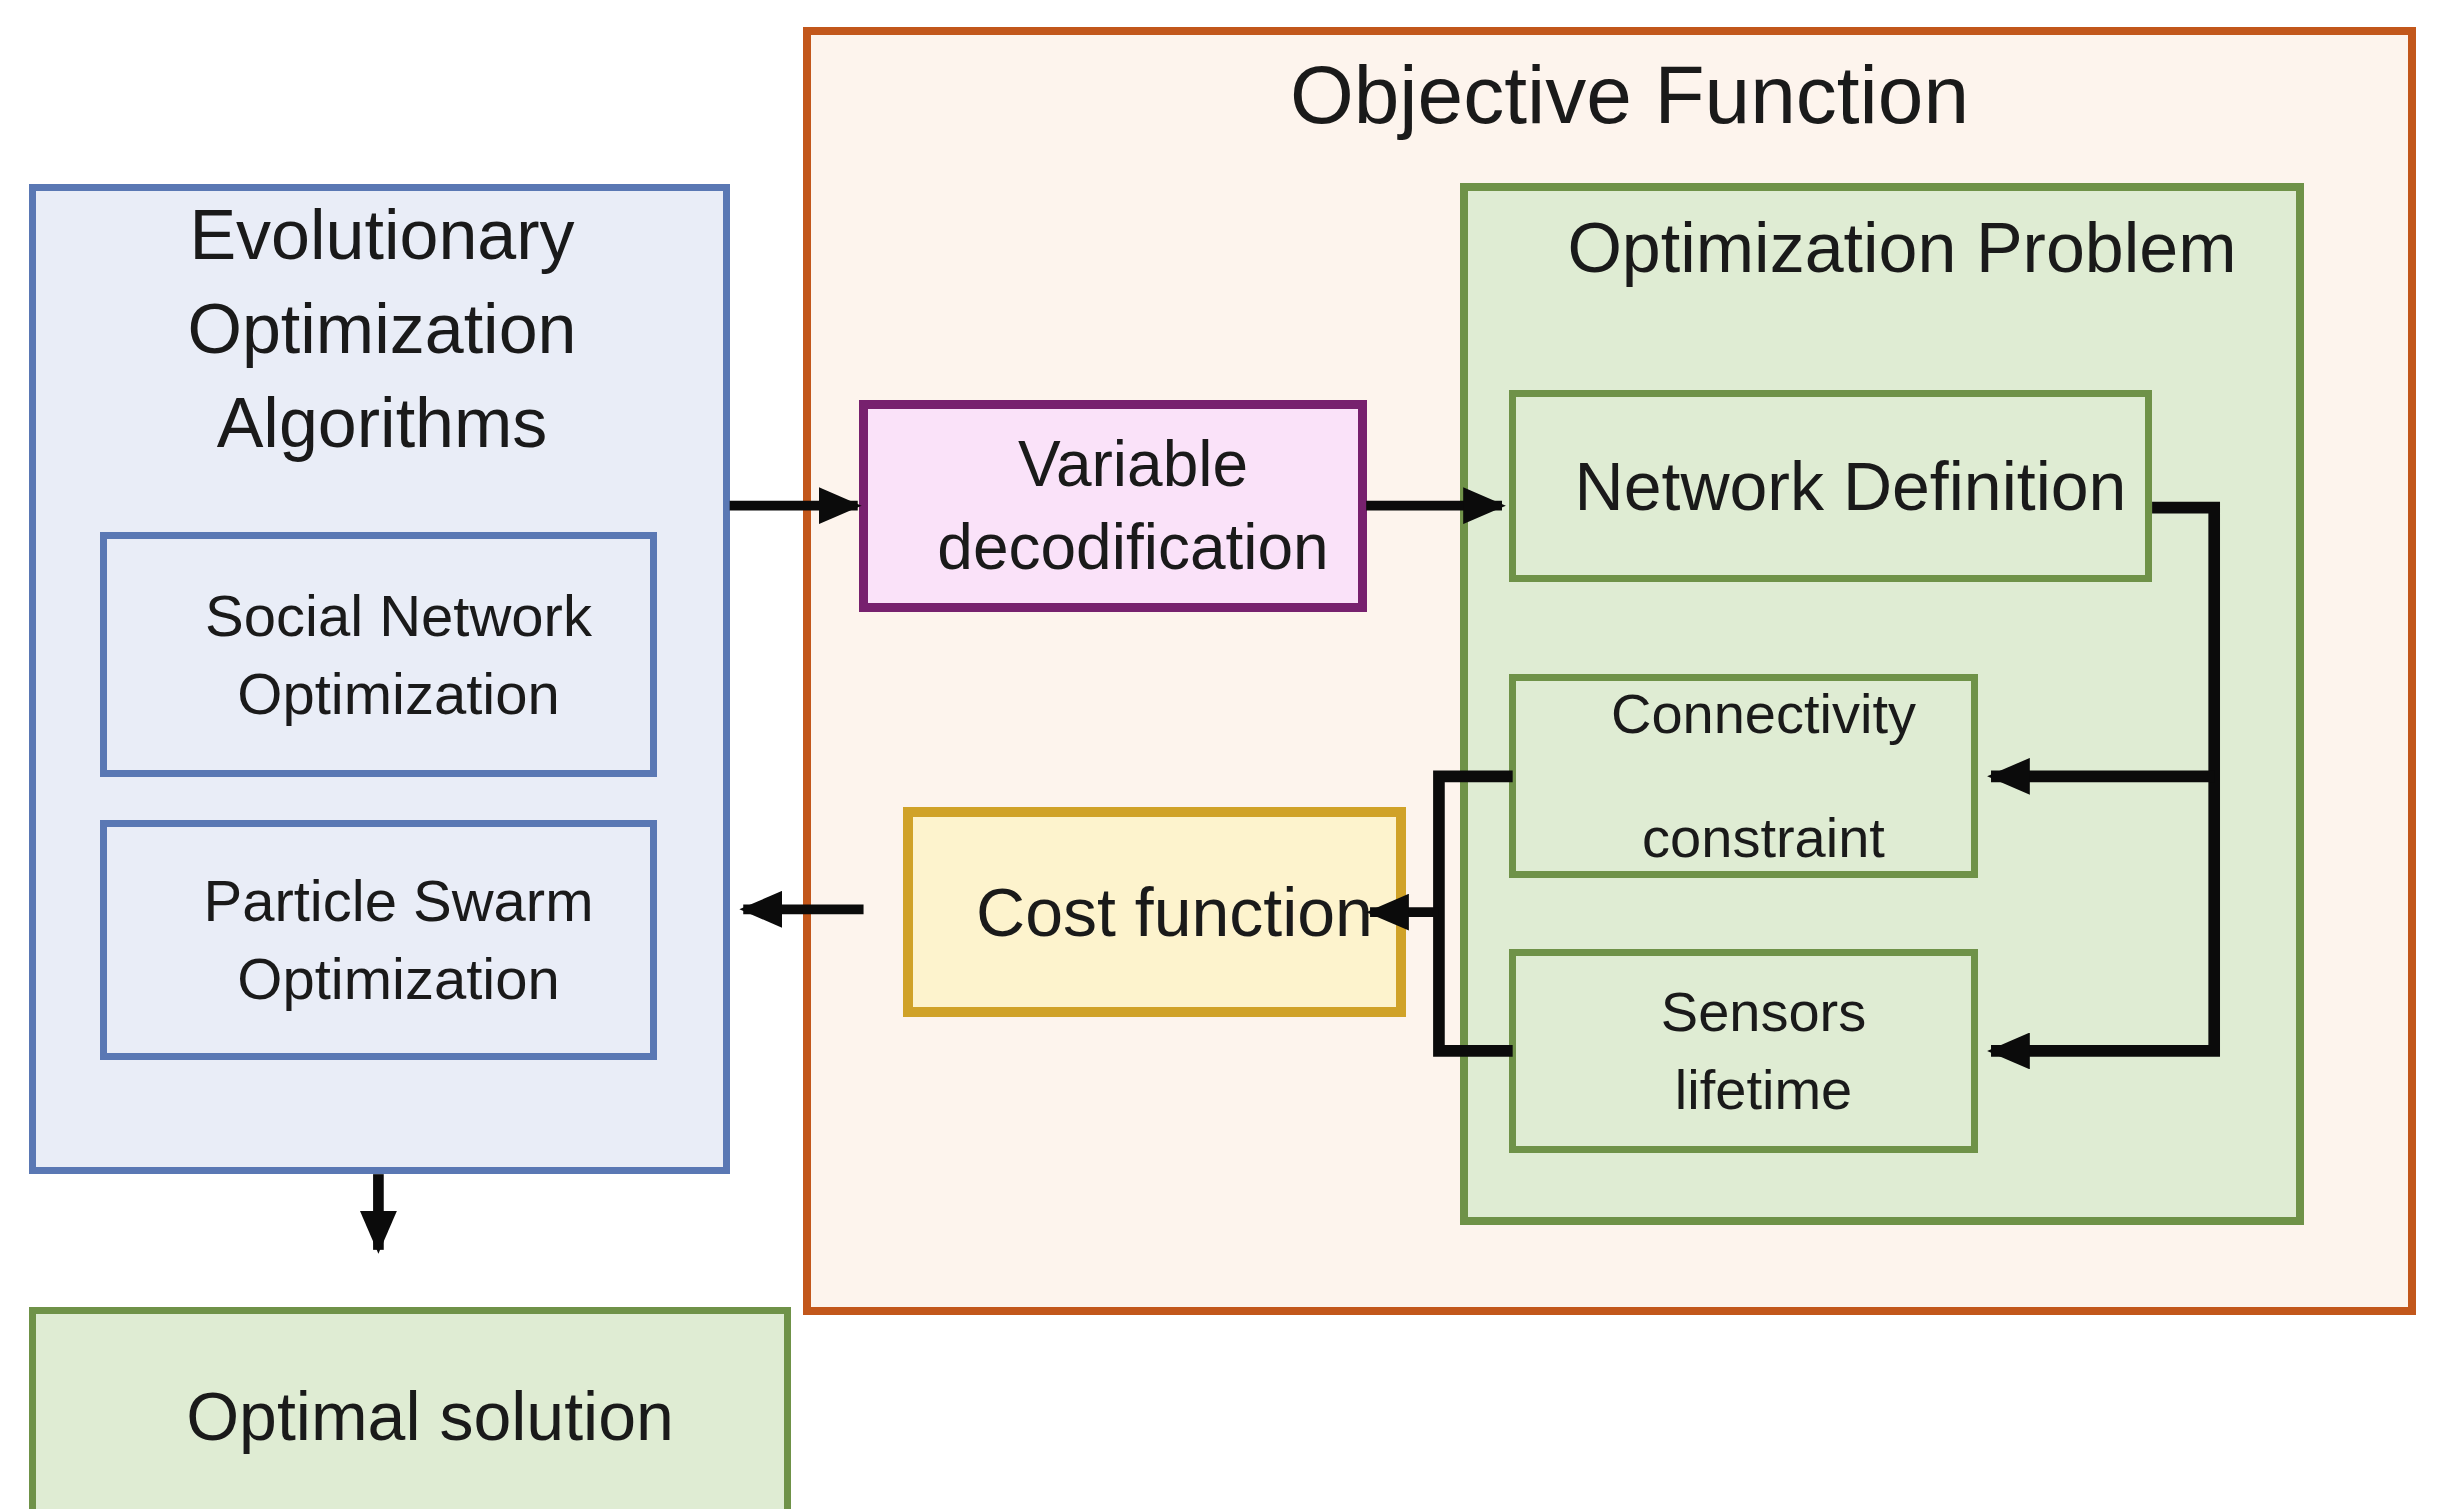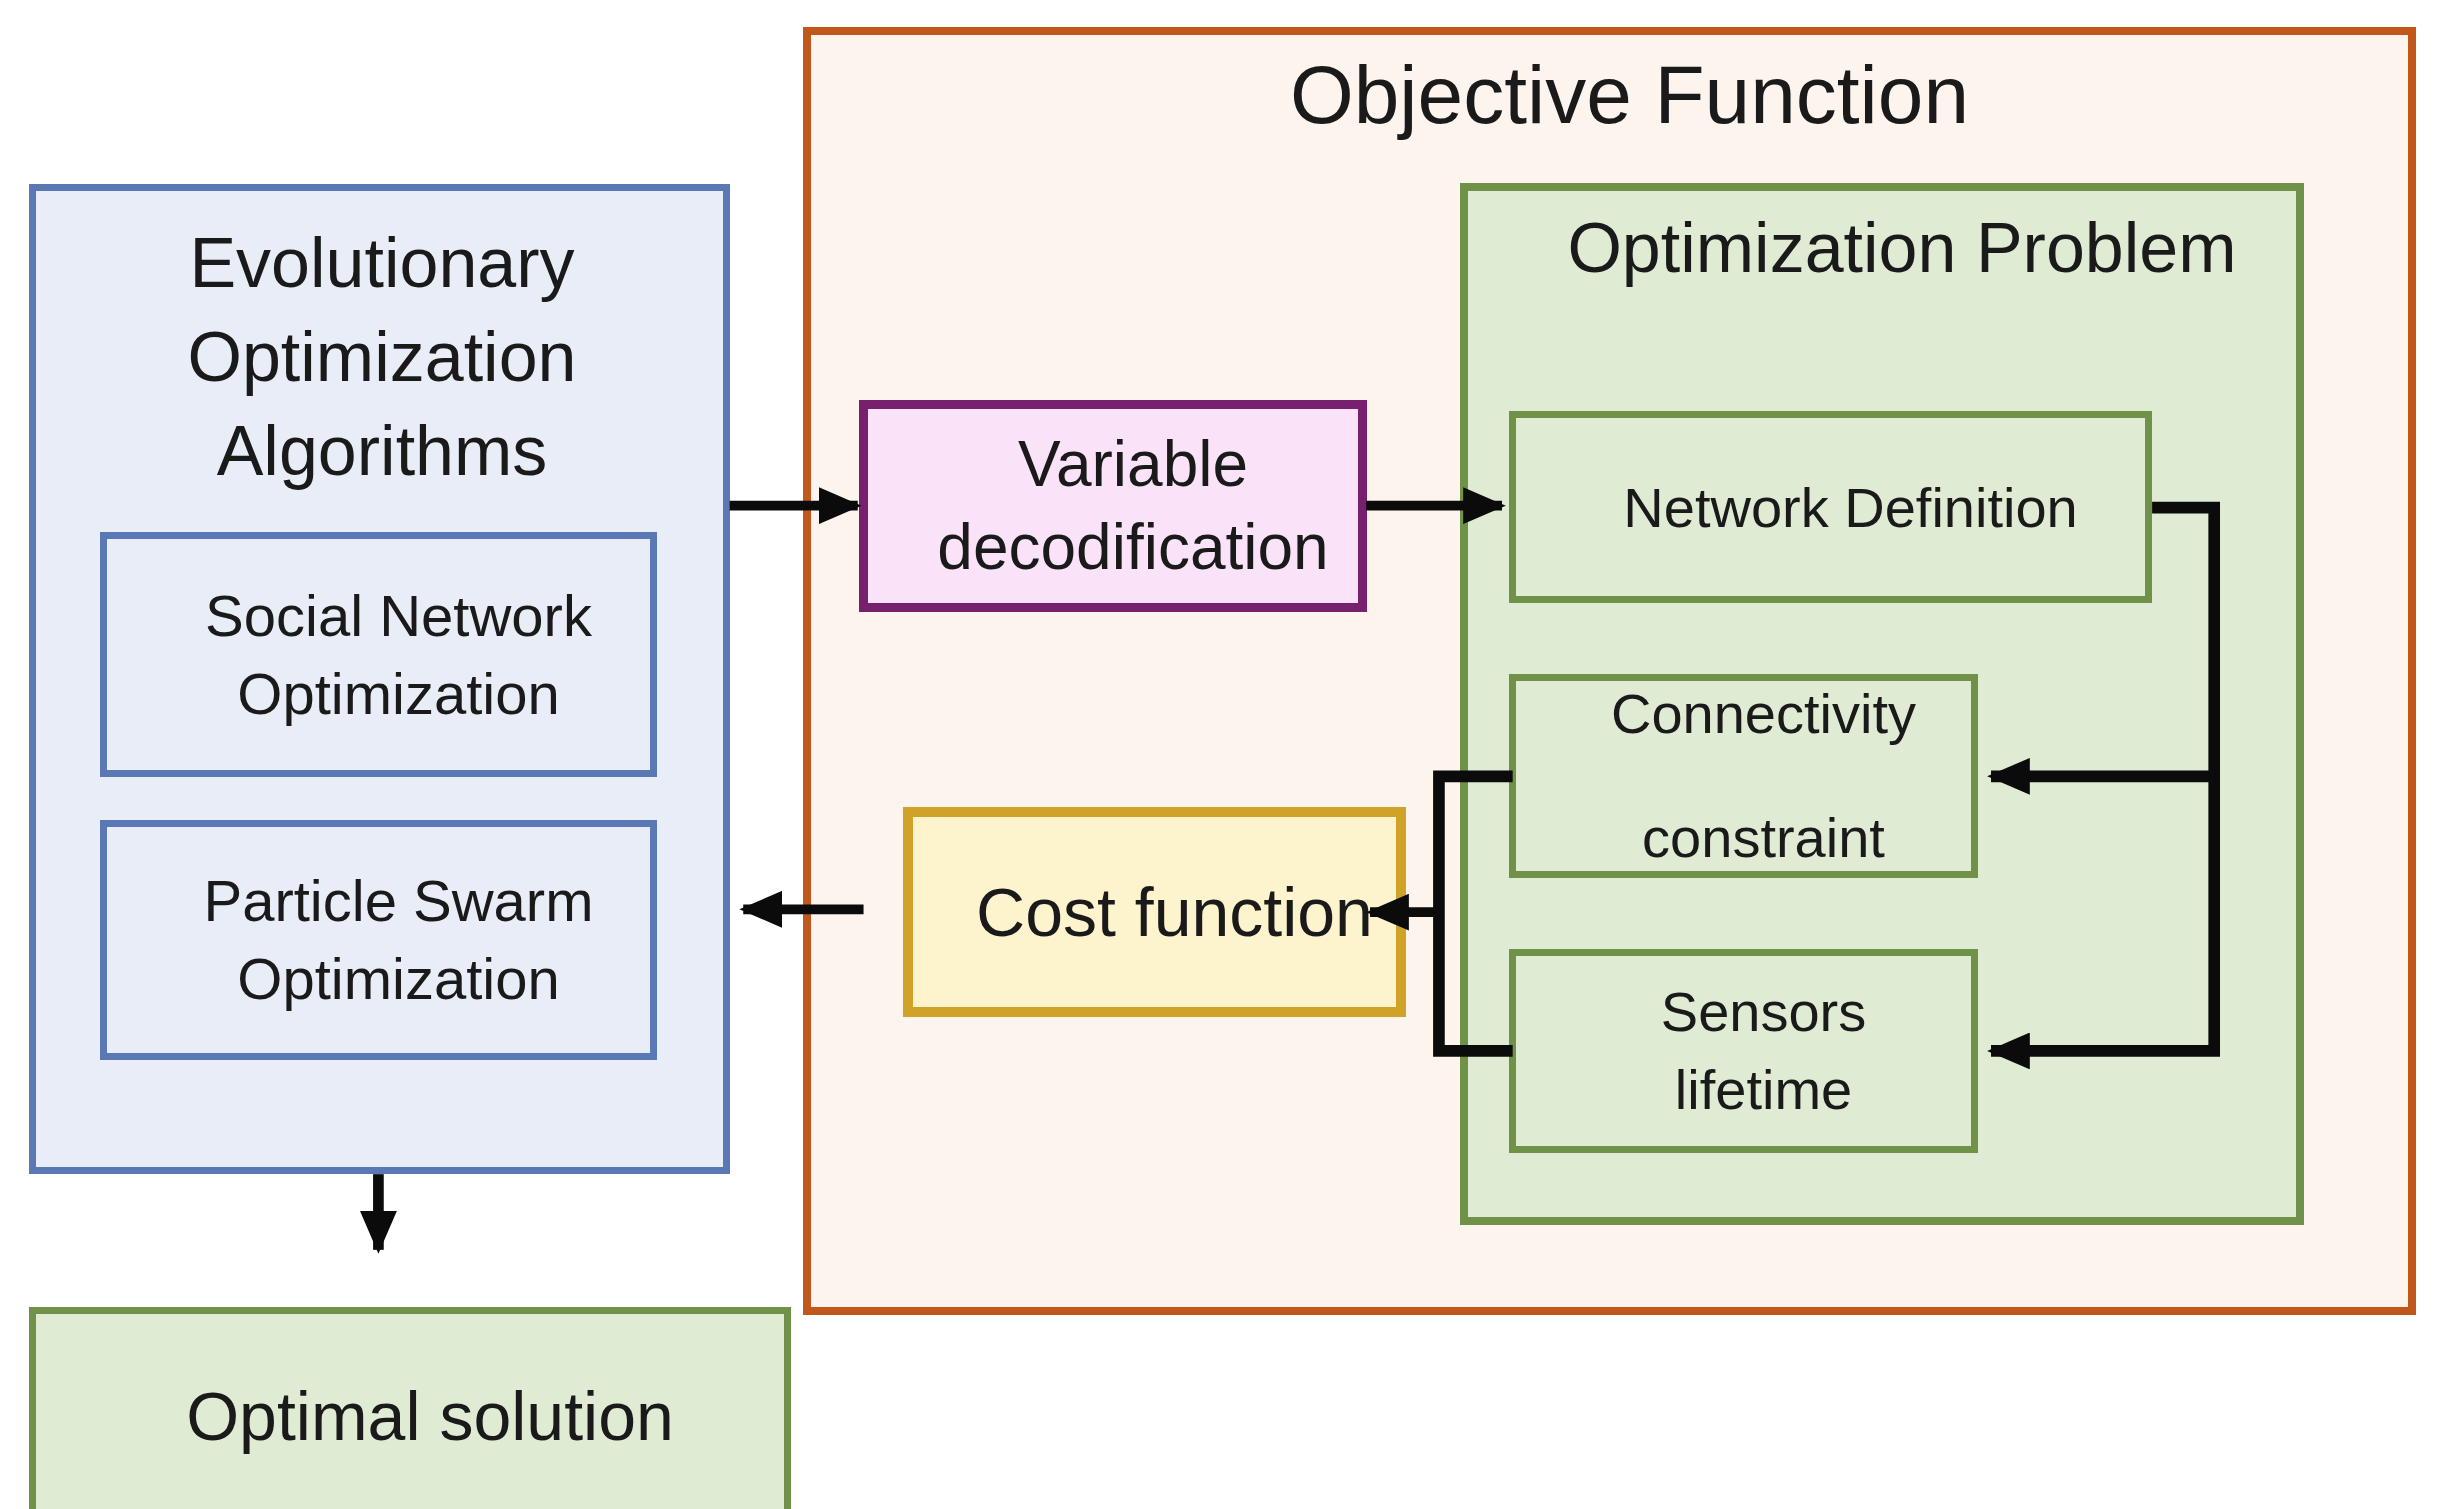--- a/index.html
+++ b/index.html
@@ -13,34 +13,34 @@
   html,body{margin:0;padding:0;background:#ffffff;}
   .canvas{
     position:relative; width:2449px; height:1510px; background:#ffffff;
     font-family:"Liberation Sans", sans-serif; color:var(--text); overflow:hidden;
   }
   .box{position:absolute; box-sizing:border-box;padding-left:40px;}
   .center{display:flex; flex-direction:column; justify-content:center; align-items:center; text-align:center;}
   .line{display:block;}
 
   .evolutionary{left:29px; top:184px; width:701px; height:990px; border:7.8px solid var(--blue-border); background:var(--blue-fill);}
-  .evo-title{left:29px; top:216px; width:666px; font-size:70px; line-height:94px; text-align:center;}
+  .evo-title{left:29px; top:188px; width:666px; font-size:70px; line-height:94px; text-align:center;}
   .sno{left:100px; top:532px; width:557px; height:245px; border:7.8px solid var(--blue-border); background:var(--blue-fill); font-size:58px; line-height:78px;}
   .pso{left:100px; top:820px; width:557px; height:240px; border:7.8px solid var(--blue-border); background:var(--blue-fill); font-size:58px; line-height:78px;}
   .optimal{left:29px; top:1259px; width:762px; height:218px; border:7.8px solid var(--green-border); background:var(--green-fill); font-size:68px;margin-top:48px;}
 
   .objective{left:803px; top:27px; width:1613px; height:1288px; border:8.7px solid var(--orange-border); background:var(--orange-fill);}
   .objective-title{left:803px; top:50px; width:1613px; font-size:82px; line-height:89px; text-align:center;}
 
   .vardec{left:859px; top:400px; width:508px; height:212px; border:9.7px solid var(--purple-border); background:var(--pink-fill); font-size:64px; line-height:83px;}
   .cost{left:864px; top:807px; width:503px; height:210px; border:10.7px solid var(--gold-border); background:var(--yellow-fill); font-size:68px;margin-left:39px;}
 
   .optprob{left:1460px; top:183px; width:844px; height:1042px; border:8.7px solid var(--green-border); background:var(--green-fill);}
   .optprob-title{left:1460px; top:210px; width:844px; font-size:70px; line-height:76px; text-align:center;}
-  .netdef{left:1509px; top:411px; width:643px; height:192px; border:7.8px solid var(--green-border); background:var(--green-fill); font-size:56px;}
+  .netdef{left:1509px; top:390px; width:643px; height:192px; border:7.8px solid var(--green-border); background:var(--green-fill); font-size:68px;}
   .conn{left:1509px; top:674px; width:469px; height:204px; border:7.8px solid var(--green-border); background:var(--green-fill); font-size:56px; line-height:78px;gap:46px;}
   .sensors{left:1509px; top:949px; width:469px; height:204px; border:7.8px solid var(--green-border); background:var(--green-fill); font-size:56px; line-height:78px;}
 
   .arrows{position:absolute; left:0; top:0; width:2449px; height:1510px; pointer-events:none;}
   .arrows line, .arrows polyline{stroke:var(--arrow); fill:none;}
 </style>
 </head>
 <body>
 
 <div class="canvas">

